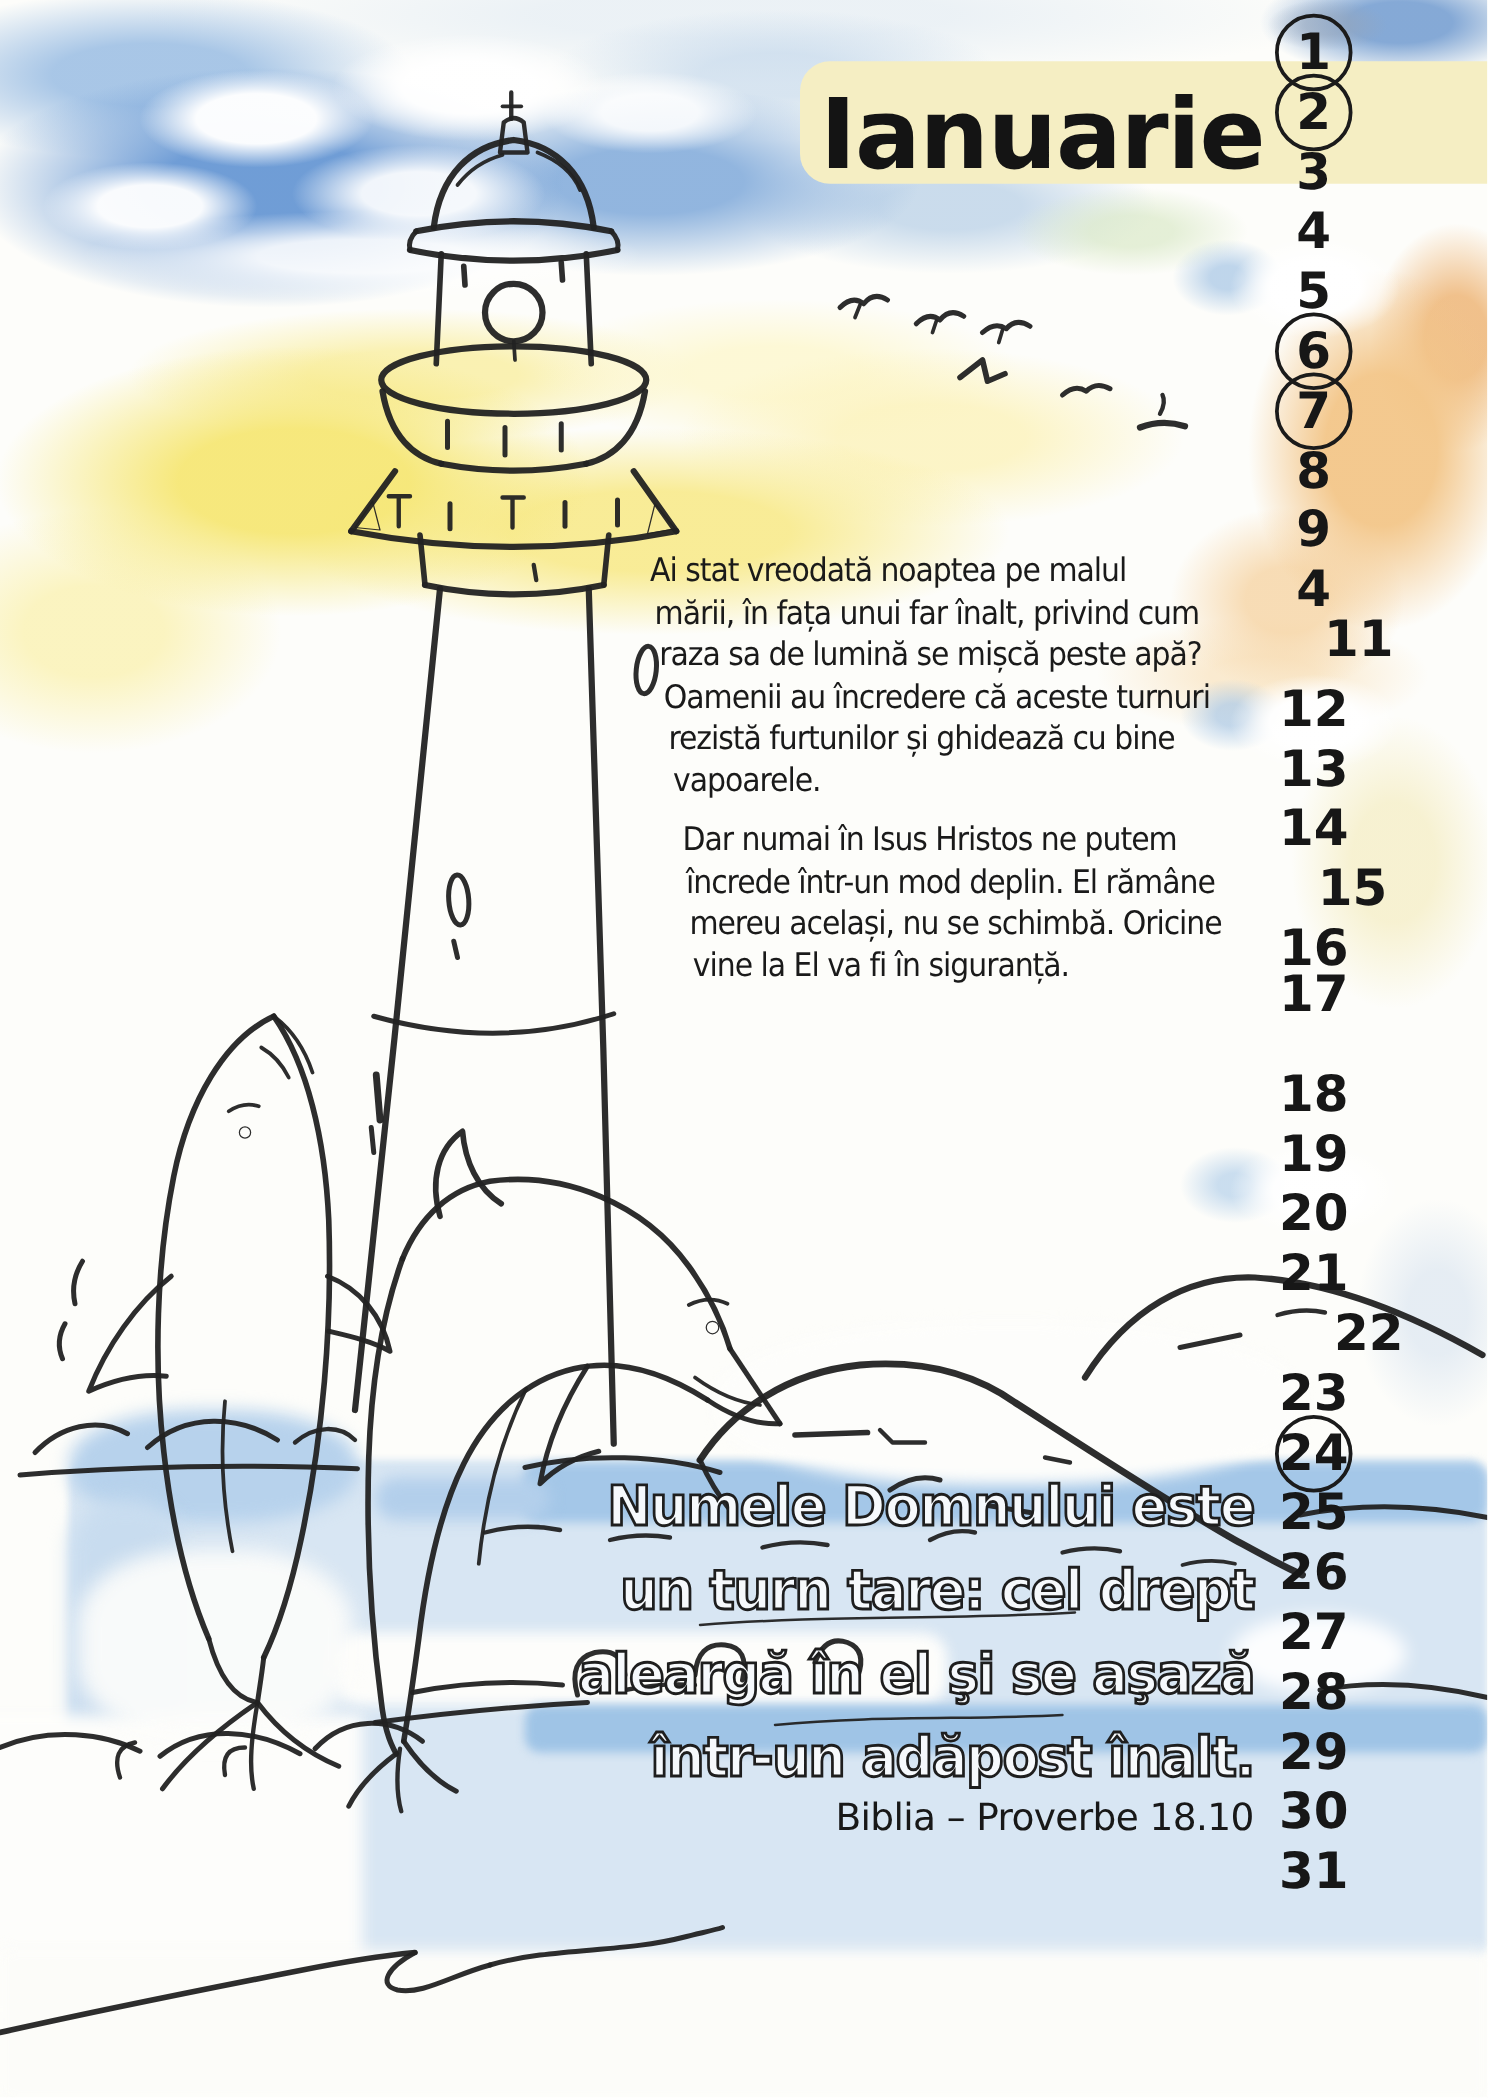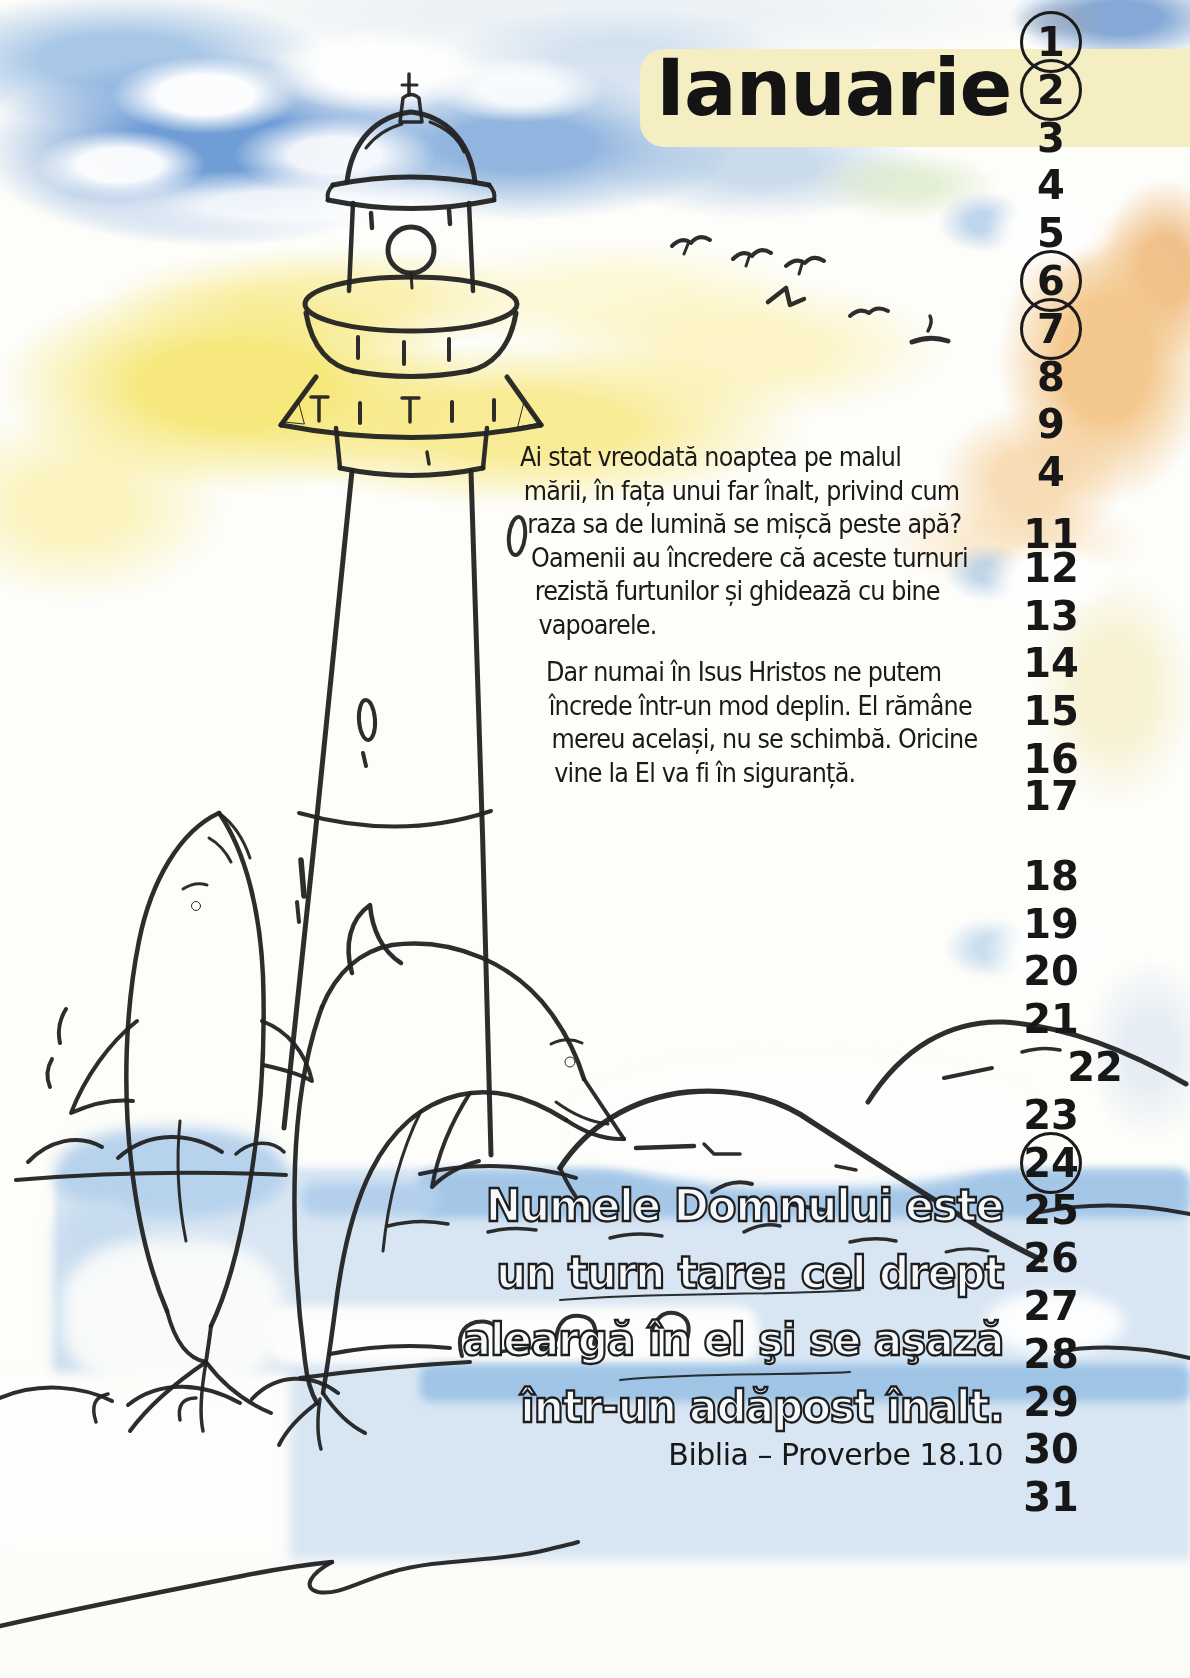--- a/index.html
+++ b/index.html
@@ -52,21 +52,21 @@
   .white-tongue{left:268px;top:1306px;width:490px;height:58px;background:#fdfdfb;border-radius:20px;filter:blur(5px);}
   .white-notch-bl{left:-30px;top:1372px;width:320px;height:240px;background:#fdfdfb;filter:blur(6px);}
   .white-left-mid{left:62px;top:1240px;width:220px;height:150px;background:rgba(253,253,251,.9);border-radius:40%;filter:blur(8px);}
   .rock-white{left:572px;top:1058px;width:470px;height:130px;background:#fdfdfb;border-radius:45%;filter:blur(6px);}
   .spot-26{left:985px;top:1292px;width:140px;height:62px;background:rgba(255,255,255,.92);border-radius:50%;filter:blur(7px);}
   .bottom-white{left:0;top:1560px;width:1190px;height:120px;background:#fcfcf9;filter:blur(6px);}
   
   #art{left:0;top:0;width:1190px;height:1678px;}
   #art path,#art ellipse,#art circle{stroke:#222222;fill:none;stroke-linecap:round;stroke-linejoin:round;opacity:.95;}
   
-  .banner{left:640px;top:49px;width:550px;height:98px;background:#f5eec3;border-radius:24px 0 0 24px;display:flex;align-items:flex-start;}
+  .banner{left:640px;top:49px;width:550px;height:98px;background:#f5eec3;border-radius:24px 0 0 24px;display:flex;align-items:flex-end;}
   .title{font-size:78px;font-weight:bold;color:#141414;letter-spacing:-1px;padding-left:16px;line-height:1;}
   
   .para{transform:scaleX(.92);transform-origin:left top;font-size:26px;line-height:33.5px;color:#1a1a1a;letter-spacing:-0.9px;white-space:nowrap;}
   #para1{left:520px;top:441px;}
   #para2{left:546px;top:656px;}
   
   .verse{right:187px;top:1172px;text-align:right;font-weight:bold;font-size:44px;line-height:67px;letter-spacing:-1.2px;color:#f6f9fc;-webkit-text-stroke:2.3px #1e1e1e;white-space:nowrap;transform:scaleX(.96);transform-origin:right top;}
   .verse-ref{right:187px;top:1437px;font-size:30px;color:#181818;letter-spacing:-0.5px;white-space:nowrap;}
   
   #days{left:0;top:0;width:1190px;height:1678px;pointer-events:none;}
@@ -260,25 +260,25 @@
       <div class="day circled" style="top: 42px;">1</div>
       <div class="day circled" style="top: 89.8px;">2</div>
       <div class="day" style="top: 137.6px;">3</div>
       <div class="day" style="top: 185.4px;">4</div>
       <div class="day" style="top: 233.2px;">5</div>
       <div class="day circled" style="top: 281px;">6</div>
       <div class="day circled" style="top: 328.8px;">7</div>
       <div class="day" style="top: 376.6px;">8</div>
       <div class="day" style="top: 424.4px;">9</div>
       <div class="day" style="top: 472.2px;">4</div>
-      <div class="day" style="top: 534px;">11</div>
+      <div class="day" style="top: 512px; margin-left: 36px;">11</div>
       <div class="day" style="top: 567.8px;">12</div>
       <div class="day" style="top: 615.6px;">13</div>
       <div class="day" style="top: 663.4px;">14</div>
-      <div class="day" style="top: 711.2px;">15</div>
+      <div class="day" style="top: 711.2px; margin-left: 31px;">15</div>
       <div class="day" style="top: 759px;">16</div>
       <div class="day" style="top: 796px;">17</div>
       <div class="day" style="top: 875.8px; text-align: center;">18</div>
       <div class="day" style="top: 923.6px;">19</div>
       <div class="day" style="top: 971.4px;">20</div>
       <div class="day" style="top: 1019.2px;">21</div>
       <div class="day" style="top: 1067px; margin-left: 44px;">22</div>
       <div class="day" style="top: 1114.8px;">23</div>
       <div class="day circled" style="top: 1162.6px;">24</div>
       <div class="day" style="top: 1210.4px;">25</div>

